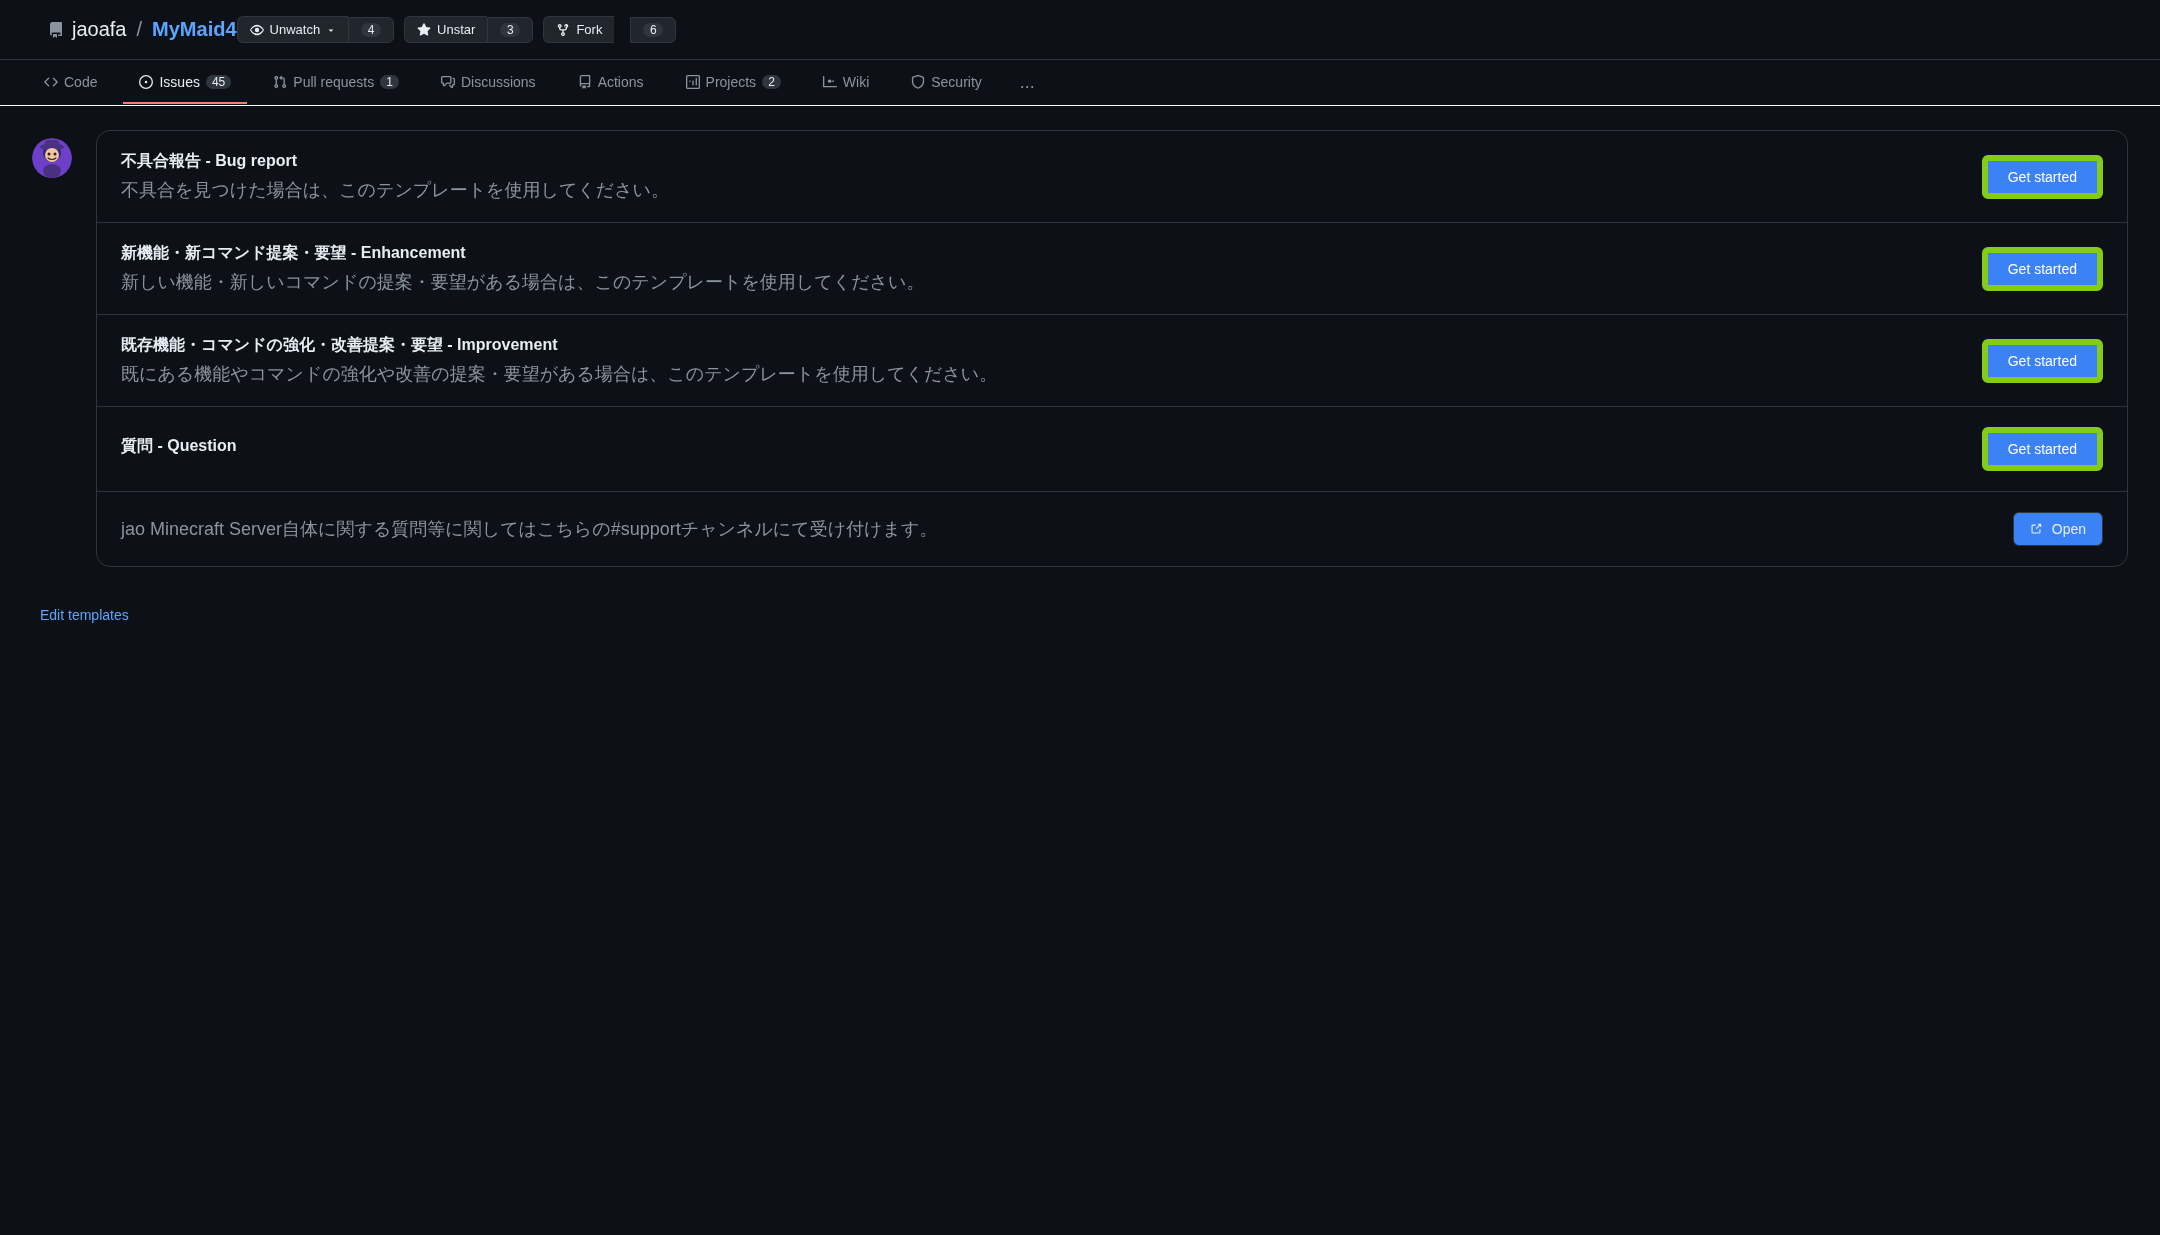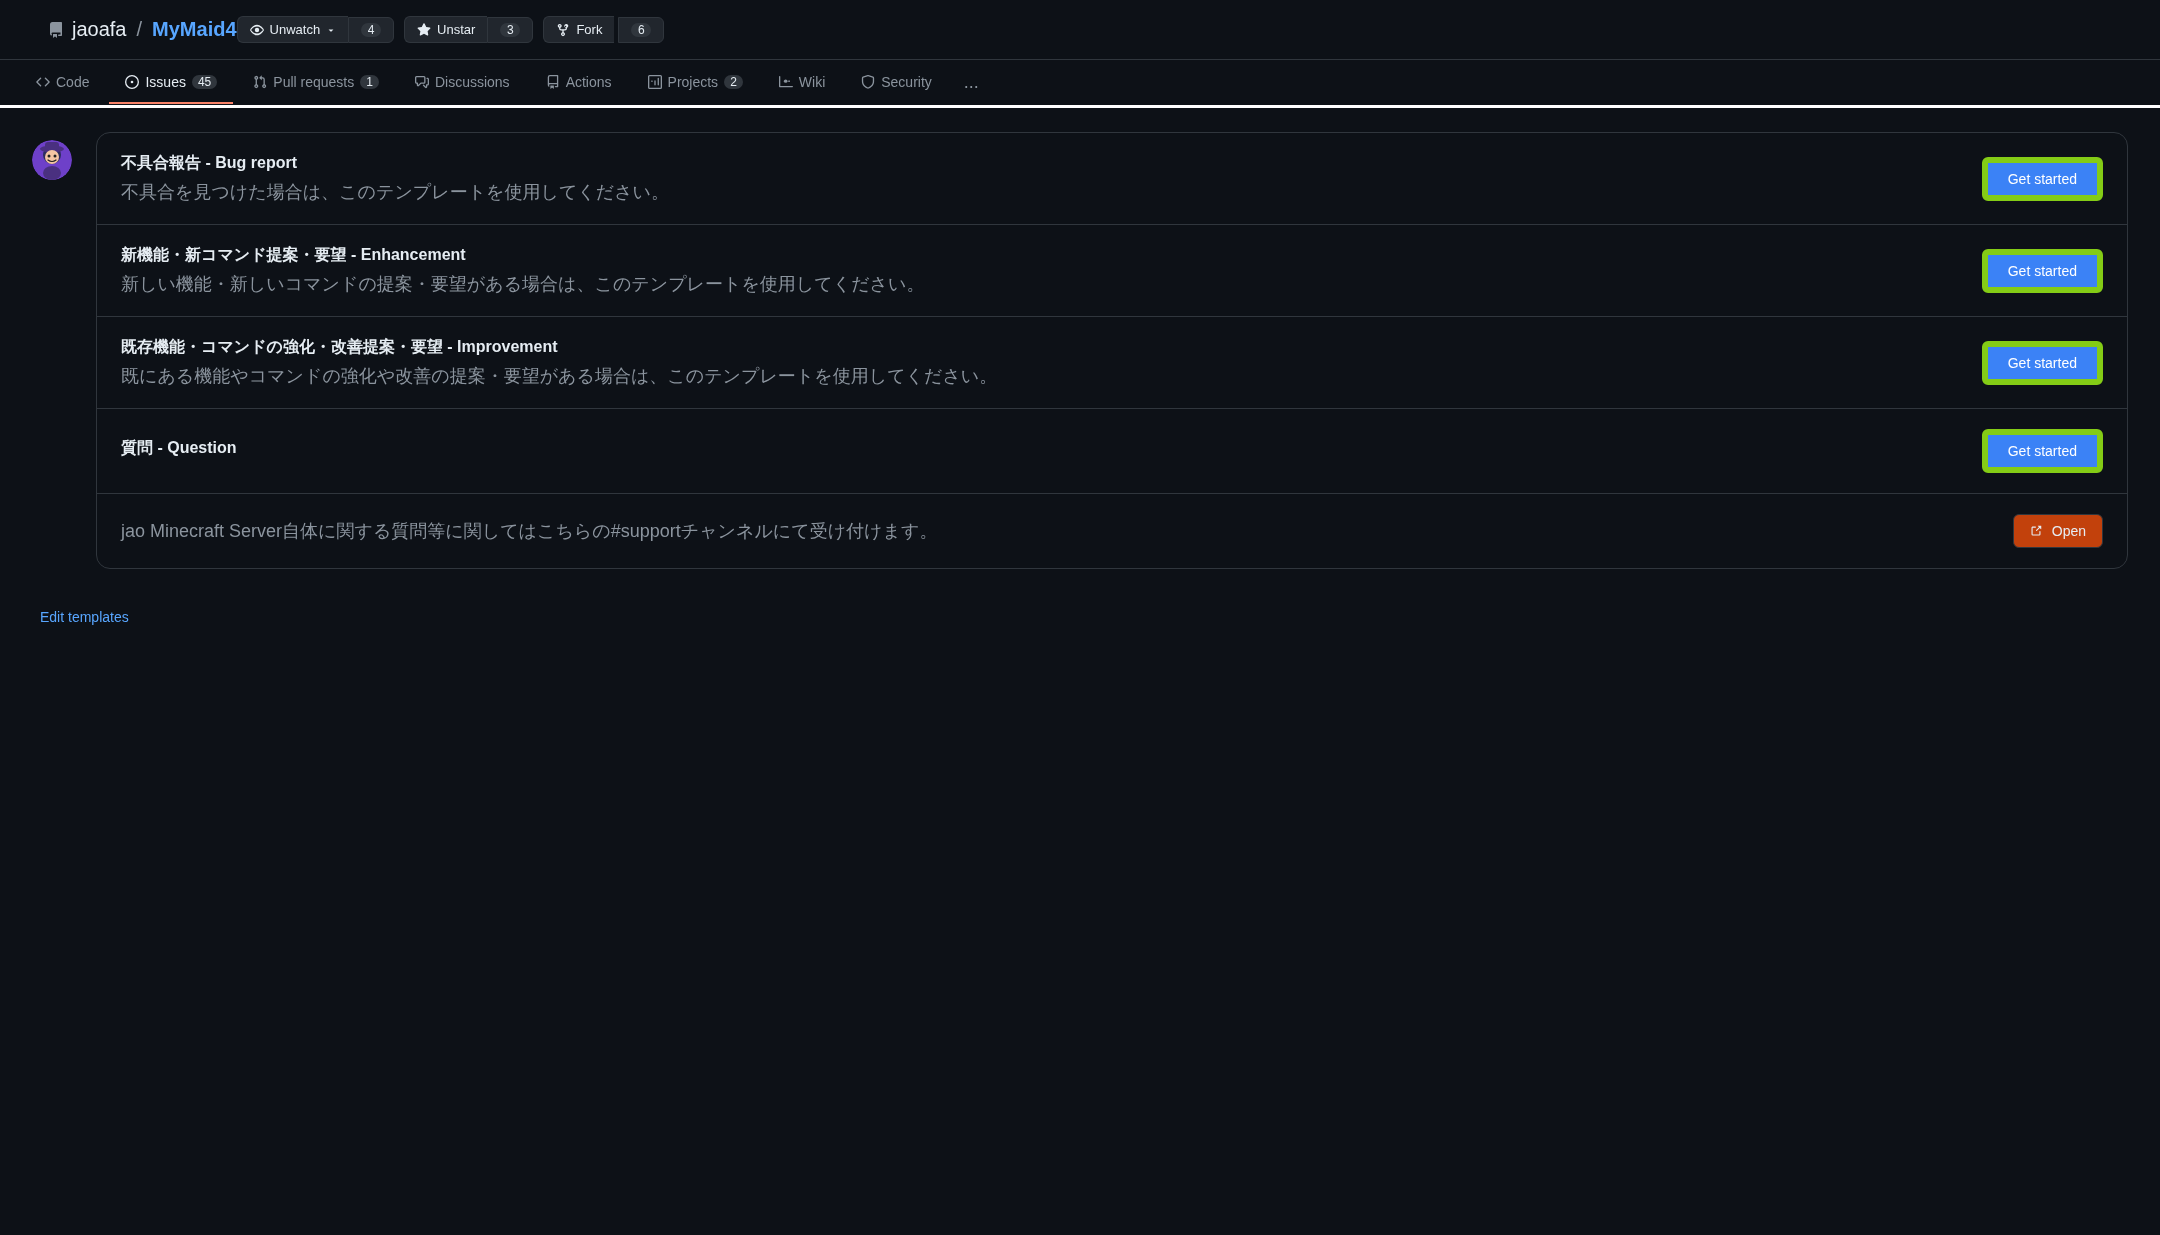--- a/index.html
+++ b/index.html
@@ -63,23 +63,23 @@
       border-radius: 20px;
       padding: 0 6px;
       font-size: 12px;
       min-width: 20px;
       text-align: center;
     }
     
     .nav-tabs {
       display: flex;
       align-items: center;
-      padding: 0 20px;
-      border-bottom: 3px solid #ffffff;
-      gap: 4px;
+      padding: 0 28px;
+      border-bottom: 1px solid #ffffff;
+      gap: 10px;
     }
     .nav-tab {
       display: flex;
       align-items: center;
       gap: 6px;
       padding: 12px 16px;
       color: #8b949e;
       cursor: pointer;
       border-bottom: 2px solid transparent;
       font-size: 14px;
@@ -142,21 +142,21 @@
       border: 6px solid #84cc16;
       border-radius: 6px;
       padding: 8px 20px;
       font-size: 14px;
       font-weight: 500;
       cursor: pointer;
       white-space: nowrap;
       flex-shrink: 0;
     }
     .btn-open {
-      background: #c2410c;
+      background: #3b82f6;
       color: #e6edf3;
       border: 1px solid #30363d;
       border-radius: 6px;
       padding: 8px 16px;
       font-size: 14px;
       font-weight: 500;
       cursor: pointer;
       white-space: nowrap;
       display: flex;
       align-items: center;
@@ -227,21 +227,21 @@
         <svg class="icon-svg" width="14" height="14" viewBox="0 0 16 16" fill="currentColor">
           <path d="M8 .25a.75.75 0 01.673.418l1.882 3.815 4.21.612a.75.75 0 01.416 1.279l-3.046 2.97.719 4.192a.75.75 0 01-1.088.791L8 12.347l-3.766 1.98a.75.75 0 01-1.088-.79l.72-4.194L.818 6.374a.75.75 0 01.416-1.28l4.21-.611L7.327.668A.75.75 0 018 .25z"></path>
         </svg>
         <span>Unstar</span>
       </button>
       <button class="action-btn" style="border-radius:0 6px 6px 0;border-left:1px solid #30363d;">
         <span class="count">3</span>
       </button>
     </div>
 
-    <div style="display:flex;align-items:center;gap:4px;">
+    <div style="display:flex;align-items:center;gap:16px;">
       <button class="action-btn" style="border-radius:6px 0 0 6px;border-right:none;">
         <svg class="icon-svg" width="14" height="14" viewBox="0 0 16 16" fill="currentColor">
           <path d="M5 3.25a.75.75 0 11-1.5 0 .75.75 0 011.5 0zm0 2.122a2.25 2.25 0 10-1.5 0v.878A2.25 2.25 0 005.75 8.5h1.5v2.128a2.251 2.251 0 101.5 0V8.5h1.5a2.25 2.25 0 002.25-2.25v-.878a2.25 2.25 0 10-1.5 0v.878a.75.75 0 01-.75.75h-4.5A.75.75 0 015 6.25v-.878zm3.75 7.378a.75.75 0 11-1.5 0 .75.75 0 011.5 0zm3-8.75a.75.75 0 11-1.5 0 .75.75 0 011.5 0z"></path>
         </svg>
         <span>Fork</span>
       </button>
       <button class="action-btn" style="border-radius:0 6px 6px 0;border-left:1px solid #30363d;">
         <span class="count">6</span>
       </button>
     </div>

